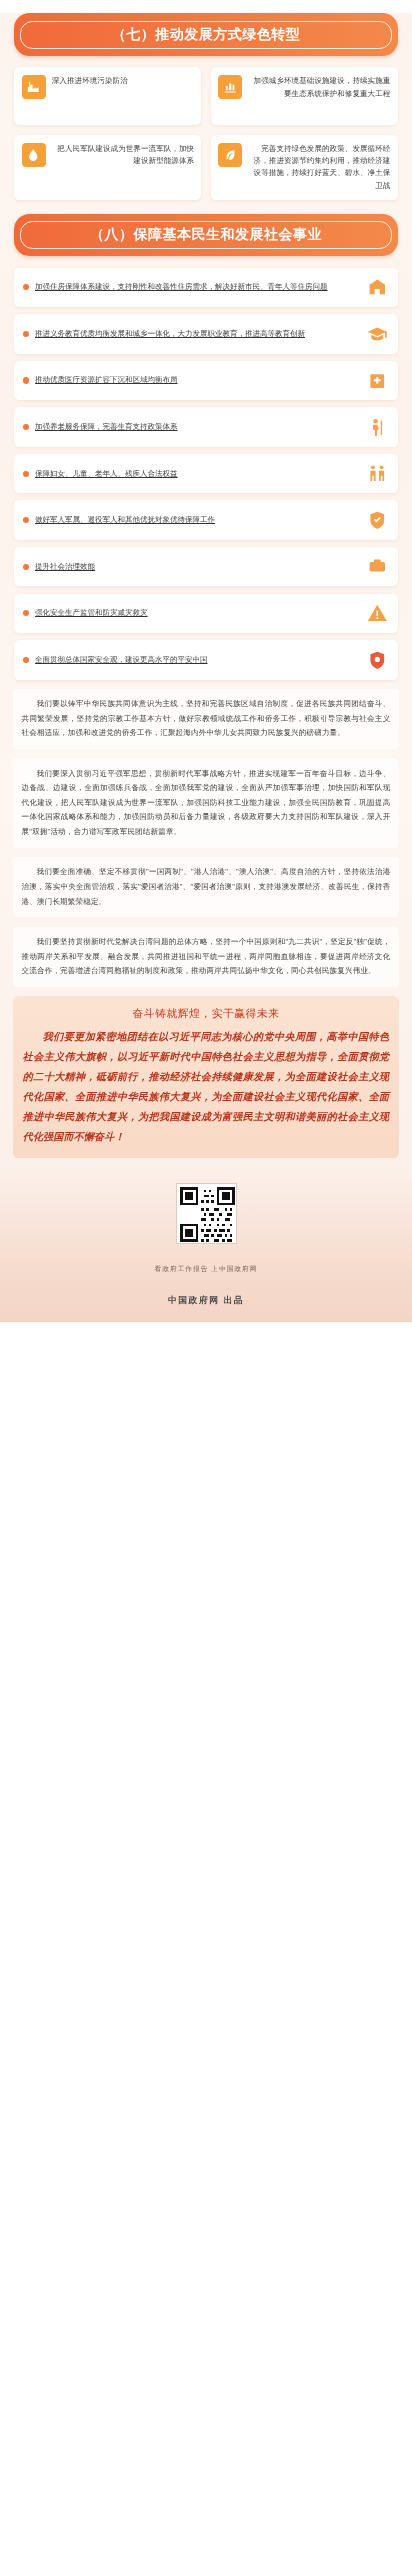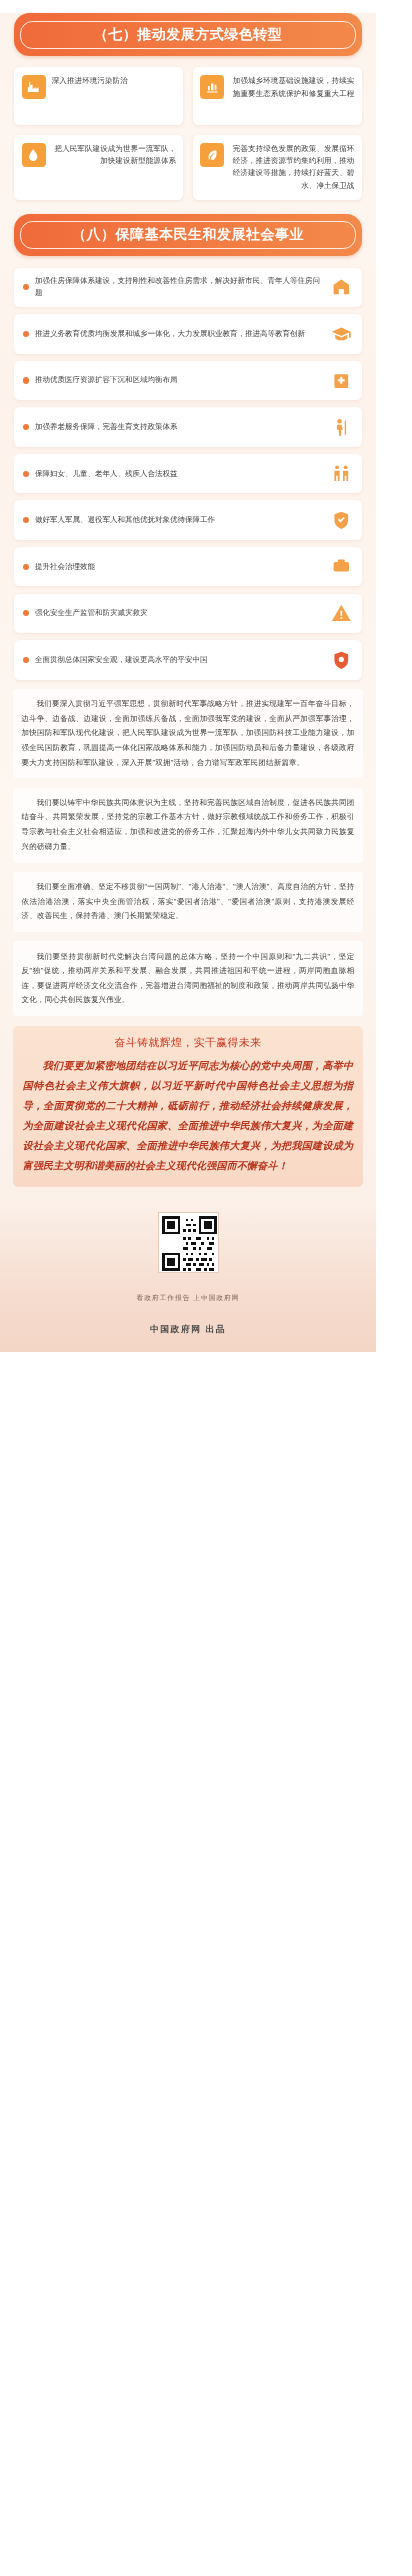--- a/index.html
+++ b/index.html
@@ -4,21 +4,21 @@
 <style>
   * { box-sizing: border-box; }
   html, body { margin: 0; padding: 0; }
   body {
     width: 412px;
     background: #ffffff;
     font-family: "Liberation Sans", "DejaVu Sans", sans-serif;
     color: #333;
   }
   .page {
-    width: 376px;
+    width: 412px;
     position: relative;
     background: linear-gradient(180deg, #fdf3ec 0%, #fdf6f0 10%, #fdf3ec 30%, #fdf6f1 60%, #fbeee6 100%);
     padding: 0 0 0 0;
   }
 
   
   .section-head {
     margin: 13.4px 14.4px 11.3px 14.4px;
     background: linear-gradient(90deg, #f06a3a 0%, #f3894a 100%);
     border-radius: 15.5px;
@@ -77,20 +77,21 @@
   .brow {
     background: #fff;
     border-radius: 5.2px;
     display: flex;
     align-items: center;
     gap: 6.2px;
     padding: 7.2px 6.2px;
     margin-bottom: 7.2px;
     box-shadow: 0 1px 3.1px rgba(200,140,110,.16);
     position: relative;
+    text-decoration: underline;
   }
   .brow .dot {
     flex: 0 0 6.2px;
     width: 6.2px; height: 6.2px;
     border-radius: 50%;
     background: #f07a3c;
     margin-left: 2.1px;
   }
   .brow .btx {
     flex: 1 1 auto;
@@ -329,22 +330,22 @@
       <span class="bic">
         <svg viewBox="0 0 24 24" fill="#e85b34">
             <path d="M12 2 4 5v7c0 5 3.5 8.5 8 10 4.5-1.5 8-5 8-10V5z"></path>
             <circle cx="12" cy="11" r="3" fill="#fff"></circle>
           </svg>
       </span>
     </div>
   </div>
 
   <div class="paras">
+    <div class="para">我们要以铸牢中华民族共同体意识为主线，坚持和完善民族区域自治制度，促进各民族共同团结奋斗、共同繁荣发展，坚持党的宗教工作基本方针，做好宗教领域统战工作和侨务工作，积极引导宗教与社会主义社会相适应，加强和改进党的侨务工作，汇聚起海内外中华儿女共同致力民族复兴的磅礴力量。</div>
     <div class="para">我们要深入贯彻习近平强军思想，贯彻新时代军事战略方针，推进实现建军一百年奋斗目标，边斗争、边备战、边建设，全面加强练兵备战，全面加强我军党的建设，全面从严加强军事治理，加快国防和军队现代化建设，把人民军队建设成为世界一流军队，加强国防科技工业能力建设，加强全民国防教育，巩固提高一体化国家战略体系和能力，加强国防动员和后备力量建设，各级政府要大力支持国防和军队建设，深入开展"双拥"活动，合力谱写军政军民团结新篇章。</div>
-    <div class="para">我们要以铸牢中华民族共同体意识为主线，坚持和完善民族区域自治制度，促进各民族共同团结奋斗、共同繁荣发展，坚持党的宗教工作基本方针，做好宗教领域统战工作和侨务工作，积极引导宗教与社会主义社会相适应，加强和改进党的侨务工作，汇聚起海内外中华儿女共同致力民族复兴的磅礴力量。</div>
     <div class="para">我们要全面准确、坚定不移贯彻"一国两制"、"港人治港"、"澳人治澳"、高度自治的方针，坚持依法治港治澳，落实中央全面管治权，落实"爱国者治港"、"爱国者治澳"原则，支持港澳发展经济、改善民生，保持香港、澳门长期繁荣稳定。</div>
     <div class="para">我们要坚持贯彻新时代党解决台湾问题的总体方略，坚持一个中国原则和"九二共识"，坚定反"独"促统，推动两岸关系和平发展、融合发展，共同推进祖国和平统一进程，两岸同胞血脉相连，要促进两岸经济文化交流合作，完善增进台湾同胞福祉的制度和政策，推动两岸共同弘扬中华文化，同心共创民族复兴伟业。</div>
   </div>
 
   <div class="closing">
     <div class="ctitle">奋斗铸就辉煌，实干赢得未来</div>
     <div class="ctext">我们要更加紧密地团结在以习近平同志为核心的党中央周围，高举中国特色社会主义伟大旗帜，以习近平新时代中国特色社会主义思想为指导，全面贯彻党的二十大精神，砥砺前行，推动经济社会持续健康发展，为全面建设社会主义现代化国家、全面推进中华民族伟大复兴，为全面建设社会主义现代化国家、全面推进中华民族伟大复兴，为把我国建设成为富强民主文明和谐美丽的社会主义现代化强国而不懈奋斗！</div>
   </div>
 
   <div class="footer">

